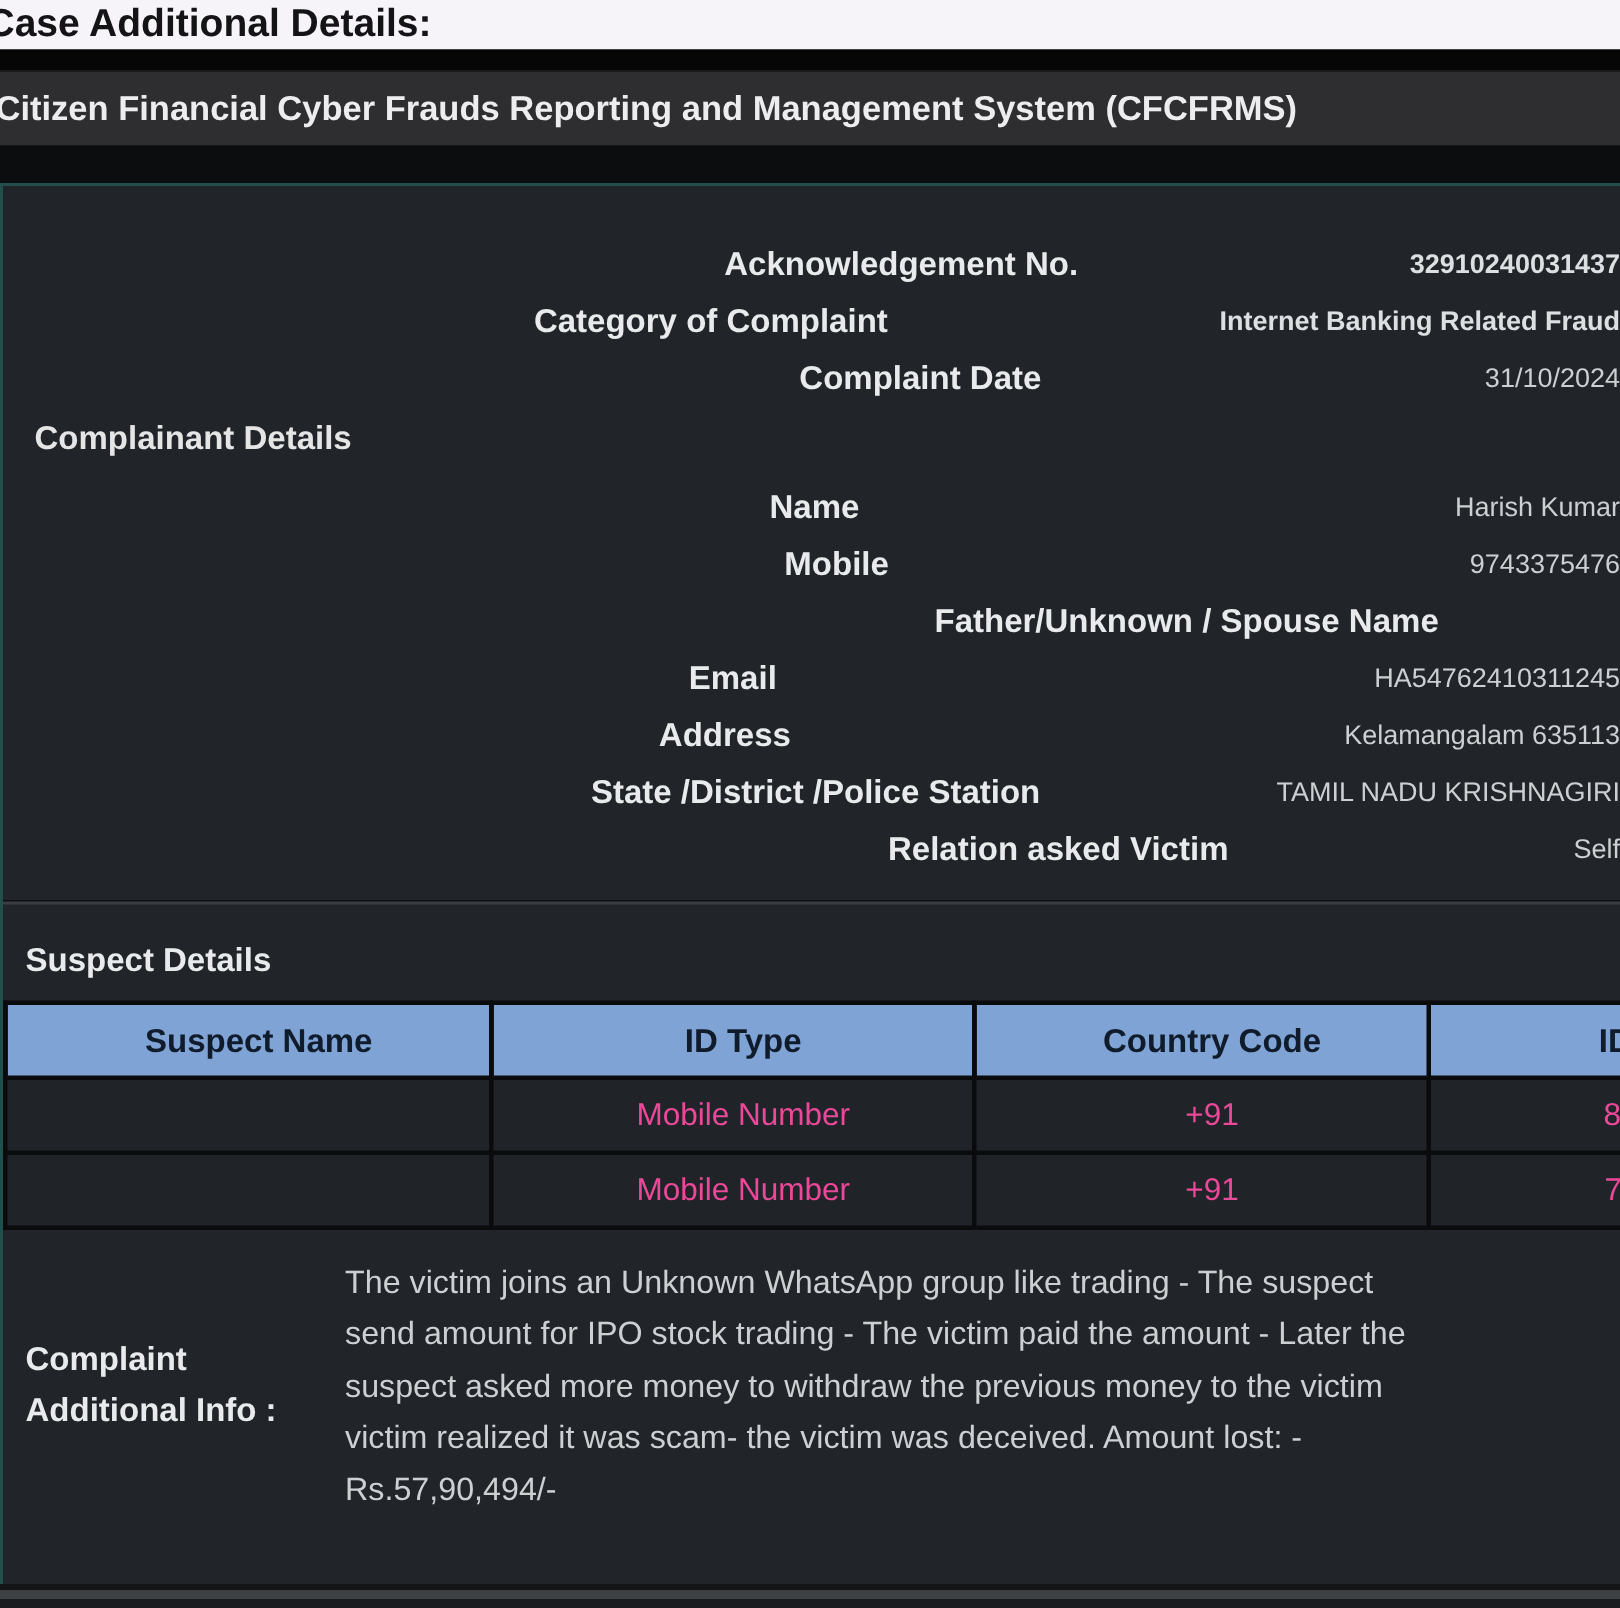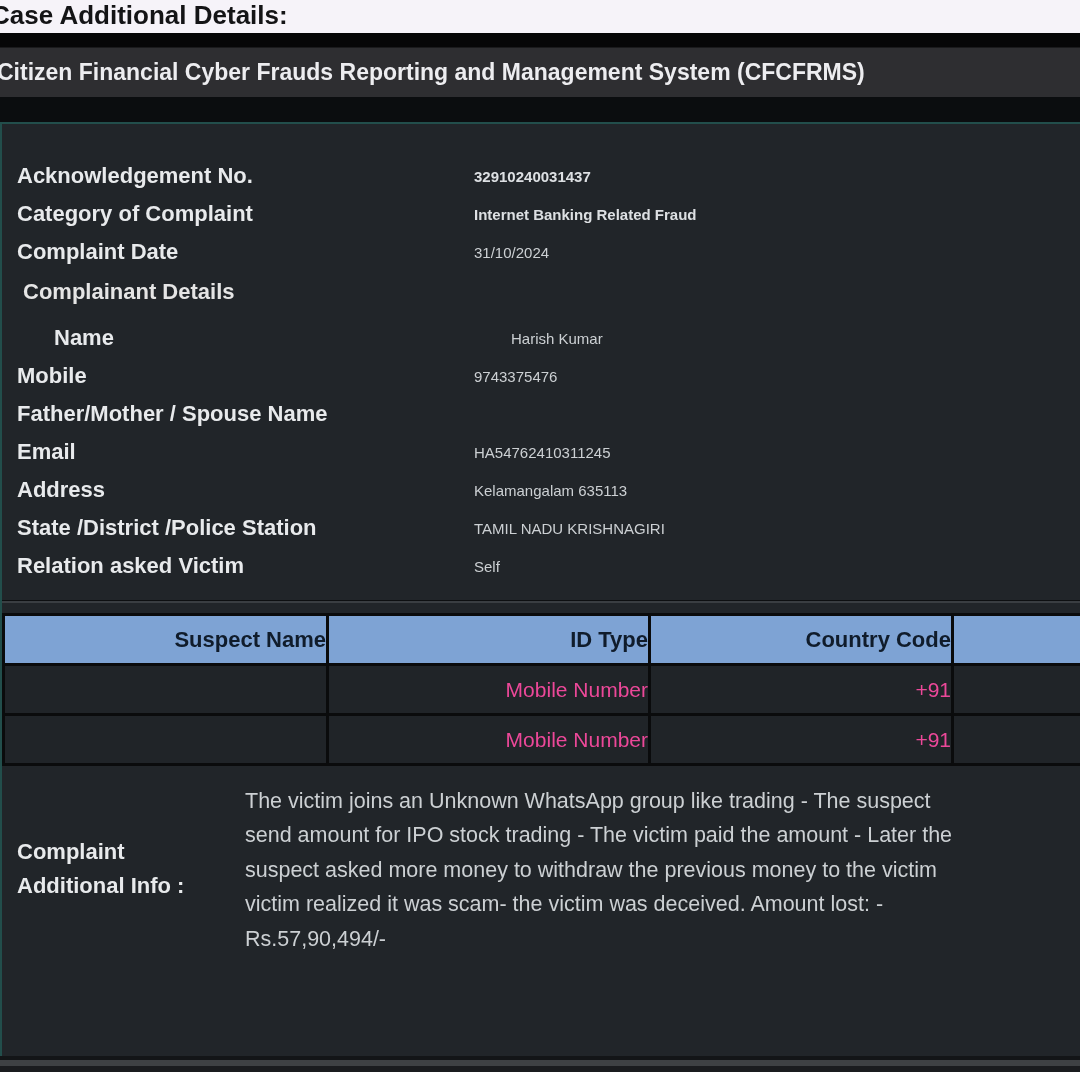--- a/index.html
+++ b/index.html
@@ -16,47 +16,47 @@
   .sysheader { height:50px; background:#2e2e31; display:flex; align-items:center; overflow:hidden;
                border-top:1px solid #1a1a1c; }
   .sysheader-text { font-size:23px; font-weight:bold; color:#ededf0; margin-left:-3px; white-space:nowrap; }
 
   .gap2 { height:25px; background:#0b0d0f; }
 
   
   .content { height:934px; background:#212529; border-top:2px solid #224e4b; border-left:2px solid #224e4b;
              overflow:hidden; padding-top:33px; }
 
-  .f-row { height:38px; display:flex; align-items:center; }
+  .f-row { height:38px; display:flex; align-items:center;justify-content:flex-end; }
   .f-label { width:472px; padding-left:15px; font-size:22px; font-weight:bold; color:#e8eaec; white-space:nowrap; }
-  .f-value { font-size:15px; color:#ccd0d3; white-space:nowrap; }
+  .f-value { font-size:18px; color:#ccd0d3; white-space:nowrap; }
   .f-value.bold { font-weight:bold; color:#dde0e3; }
 
   .subheading { height:42px; display:flex; align-items:center; padding-left:21px;
                 font-size:22px; font-weight:bold; color:#e5e5e5; }
   .group-gap { margin-top:6px;padding-left:37px; }
 
   .divider { margin-top:15px; height:3px; background:#3a3e42; border-top:1px solid #0d0f11; }
 
   .sect-heading { padding-top:24px; height:54px; padding-left:15px;
                   font-size:22px; font-weight:bold; color:#e8eaec; }
 
   
   table.suspects { margin-top:10px; border-collapse:collapse; table-layout:fixed; width:1273px; }
-  table.suspects th, table.suspects td { border:3px solid #0a0b0c; padding-left:14px; text-align:right;
+  table.suspects th, table.suspects td { border:3px solid #0a0b0c; padding-left:14px; text-align:center;
                                          overflow:hidden; white-space:nowrap; }
   table.suspects th { height:50px; background:#7ea3d4; color:#101c2b; font-size:22px; font-weight:bold; }
   table.suspects td { height:50px; background:#202428; color:#ec4899; font-size:21px; font-weight:normal; }
 
   
   .complaint { display:flex; margin-top:18px; }
   .complaint-label { width:228px; padding-left:15px; padding-top:51px;
                      font-size:22px; font-weight:bold; color:#e8eaec; line-height:34px; }
   .complaint-text { font-size:21.5px; color:#ccd0d3; line-height:34.4px; }
-  .complaint-text .line { white-space:nowrap;margin-left:15px; }
+  .complaint-text .line { white-space:nowrap; }
 
   
   .foot-dark1 { height:4px; background:#131517; }
   .foot-band  { height:6px; background:#3e4144; }
   .foot-dark2 { height:6px; background:#1a1c1f; }
 </style>
 </head>
 <body>
 
 <div class="topbar">
@@ -90,21 +90,21 @@
 
   <div class="f-row group-gap">
     <div class="f-label">Name</div>
     <div class="f-value">Harish Kumar</div>
   </div>
   <div class="f-row">
     <div class="f-label">Mobile</div>
     <div class="f-value">9743375476</div>
   </div>
   <div class="f-row">
-    <div class="f-label">Father/Mother / Spouse Name</div>
+    <div class="f-label">Father/Unknown / Spouse Name</div>
     <div class="f-value"></div>
   </div>
   <div class="f-row">
     <div class="f-label">Email</div>
     <div class="f-value">HA54762410311245</div>
   </div>
   <div class="f-row">
     <div class="f-label">Address</div>
     <div class="f-value">Kelamangalam 635113</div>
   </div>
@@ -112,20 +112,21 @@
     <div class="f-label">State /District /Police Station</div>
     <div class="f-value">TAMIL NADU KRISHNAGIRI</div>
   </div>
   <div class="f-row">
     <div class="f-label">Relation asked Victim</div>
     <div class="f-value">Self</div>
   </div>
 
   <div class="divider"></div>
 
+  <div class="sect-heading">Suspect Details</div>
 
   <table class="suspects">
     <colgroup>
         <col style="width:324px">
         <col style="width:322px">
         <col style="width:303px">
         <col style="width:324px">
       </colgroup>
     <thead>
       <tr>

